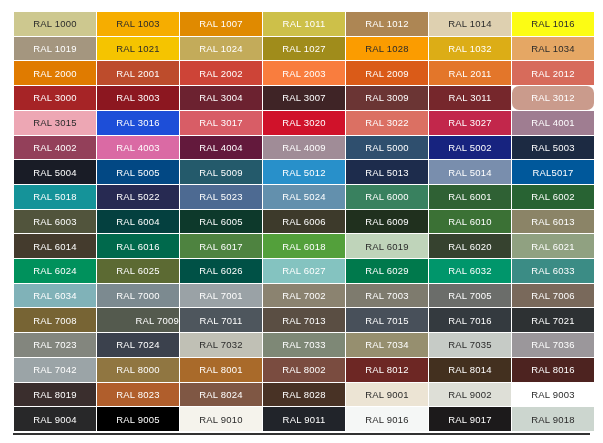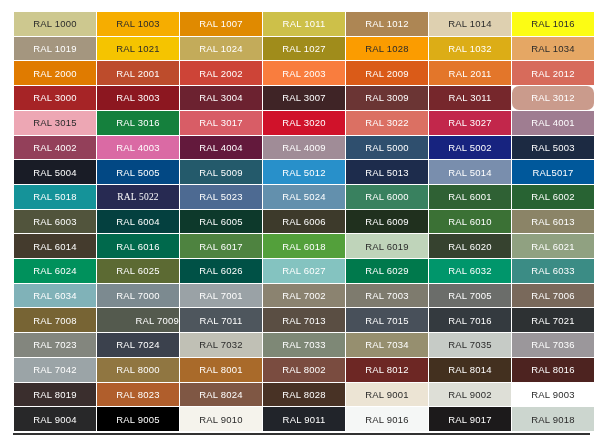--- a/index.html
+++ b/index.html
@@ -86,21 +86,21 @@
           <td style="background: rgb(166, 36, 38); color: rgb(255, 255, 255);">RAL 3000</td>
           <td style="background: rgb(140, 23, 32); color: rgb(255, 255, 255);">RAL 3003</td>
           <td style="background: rgb(108, 34, 48); color: rgb(255, 255, 255);">RAL 3004</td>
           <td style="background: rgb(63, 36, 38); color: rgb(255, 255, 255);">RAL 3007</td>
           <td style="background: rgb(107, 53, 52); color: rgb(255, 255, 255);">RAL 3009</td>
           <td style="background: rgb(118, 39, 44); color: rgb(255, 255, 255);">RAL 3011</td>
           <td style="background: rgb(202, 155, 140); color: rgb(255, 255, 255); border-radius: 7px;">RAL 3012</td>
         </tr>
         <tr>
           <td style="background: rgb(237, 167, 180); color: rgb(43, 43, 43);">RAL 3015</td>
-          <td style="background: #15803d; color: rgb(255, 255, 255);">RAL 3016</td>
+          <td style="background: #1d4ed8; color: rgb(255, 255, 255);">RAL 3016</td>
           <td style="background: rgb(216, 93, 102); color: rgb(255, 255, 255);">RAL 3017</td>
           <td style="background: rgb(208, 18, 42); color: rgb(255, 255, 255);">RAL 3020</td>
           <td style="background: rgb(219, 112, 99); color: rgb(255, 255, 255);">RAL 3022</td>
           <td style="background: rgb(194, 39, 75); color: rgb(255, 255, 255);">RAL 3027</td>
           <td style="background: rgb(159, 125, 145); color: rgb(255, 255, 255);">RAL 4001</td>
         </tr>
         <tr>
           <td style="background: rgb(147, 64, 90); color: rgb(255, 255, 255);">RAL 4002</td>
           <td style="background: rgb(218, 106, 164); color: rgb(255, 255, 255);">RAL 4003</td>
           <td style="background: rgb(99, 25, 60); color: rgb(255, 255, 255);">RAL 4004</td>
@@ -113,21 +113,21 @@
           <td style="background: rgb(25, 28, 38); color: rgb(255, 255, 255);">RAL 5004</td>
           <td style="background: rgb(2, 72, 132); color: rgb(255, 255, 255);">RAL 5005</td>
           <td style="background: rgb(36, 90, 107); color: rgb(255, 255, 255);">RAL 5009</td>
           <td style="background: rgb(40, 144, 202); color: rgb(255, 255, 255);">RAL 5012</td>
           <td style="background: rgb(29, 44, 76); color: rgb(255, 255, 255);">RAL 5013</td>
           <td style="background: rgb(121, 142, 173); color: rgb(255, 255, 255);">RAL 5014</td>
           <td style="background: rgb(0, 88, 155); color: rgb(255, 255, 255);">RAL5017</td>
         </tr>
         <tr>
           <td style="background: rgb(21, 147, 153); color: rgb(255, 255, 255);">RAL 5018</td>
-          <td style="background: rgb(39, 42, 82); color: rgb(255, 255, 255); font-family: Liberation Serif, serif;">RAL 5022</td>
+          <td style="background: rgb(39, 42, 82); color: rgb(255, 255, 255);">RAL 5022</td>
           <td style="background: rgb(77, 106, 146); color: rgb(255, 255, 255);">RAL 5023</td>
           <td style="background: rgb(99, 144, 173); color: rgb(255, 255, 255);">RAL 5024</td>
           <td style="background: rgb(57, 129, 95); color: rgb(255, 255, 255);">RAL 6000</td>
           <td style="background: rgb(47, 97, 52); color: rgb(255, 255, 255);">RAL 6001</td>
           <td style="background: rgb(40, 99, 51); color: rgb(255, 255, 255);">RAL 6002</td>
         </tr>
         <tr>
           <td style="background: rgb(81, 84, 60); color: rgb(255, 255, 255);">RAL 6003</td>
           <td style="background: rgb(4, 64, 63); color: rgb(255, 255, 255);">RAL 6004</td>
           <td style="background: rgb(13, 57, 43); color: rgb(255, 255, 255);">RAL 6005</td>

